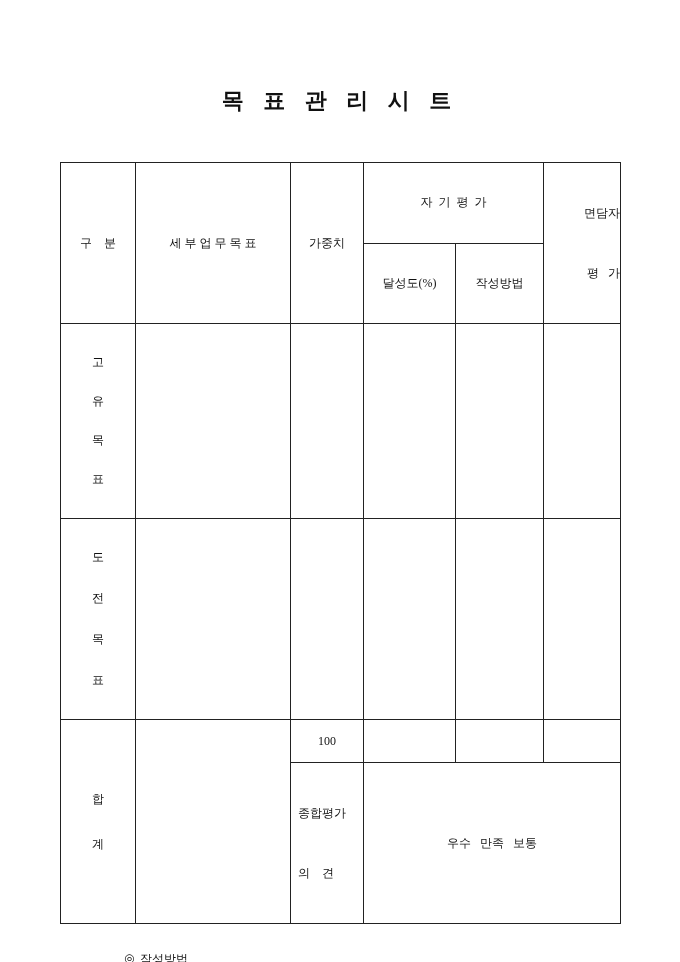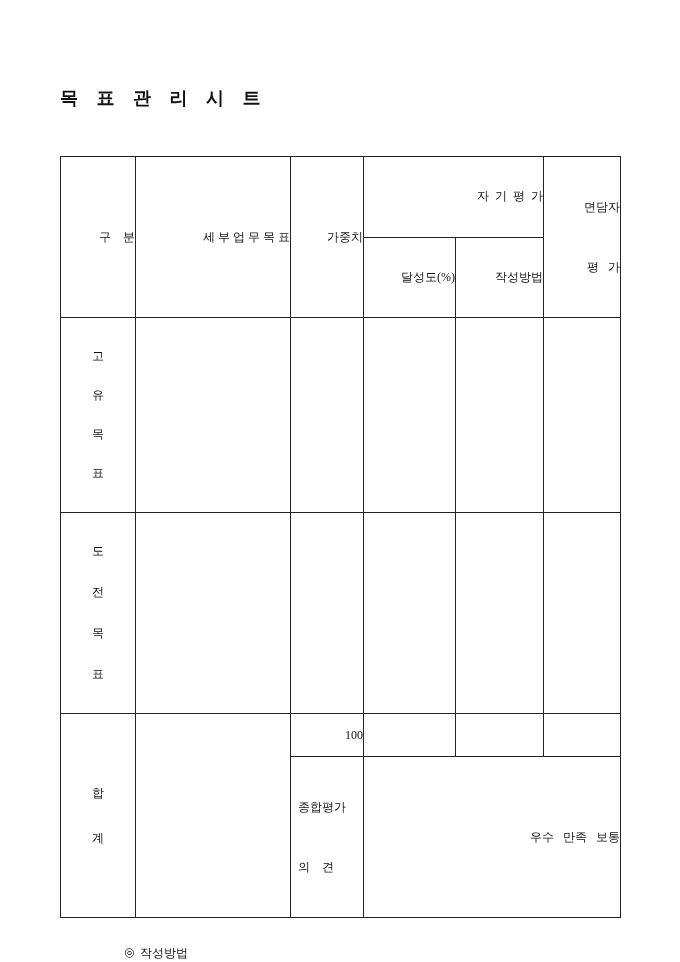--- a/index.html
+++ b/index.html
@@ -8,36 +8,36 @@
     width: 680px; height: 962px;
     background: #ffffff;
     color: #111111;
     font-family: "Liberation Serif", "DejaVu Serif", serif;
     overflow: hidden;
   }
   .page { padding: 86px 60px 0 60px; }
 
   .doc-title {
     margin: 0 0 46px 0;
-    text-align: left;
-    font-size: 18px;
+    text-align: center;
+    font-size: 22px;
     font-weight: bold;
     letter-spacing: 7px;
     white-space: pre;
   }
 
   table.goal-table {
     border-collapse: collapse;
     width: 560px;
     table-layout: fixed;
   }
   .goal-table td {
     border: 1px solid #222222;
     font-size: 12px;
-    text-align: right;
+    text-align: center;
     vertical-align: middle;
     padding: 0;
     white-space: pre;
   }
   tr.hrow td { height: 26px; }
   tr.row-unique td { height: 158px; }
   tr.row-challenge td { height: 175px; }
   tr.row-total1 td { height: 43px; font-family: Liberation Serif, serif; }
   tr.row-total2 td { height: 44px; }
 

